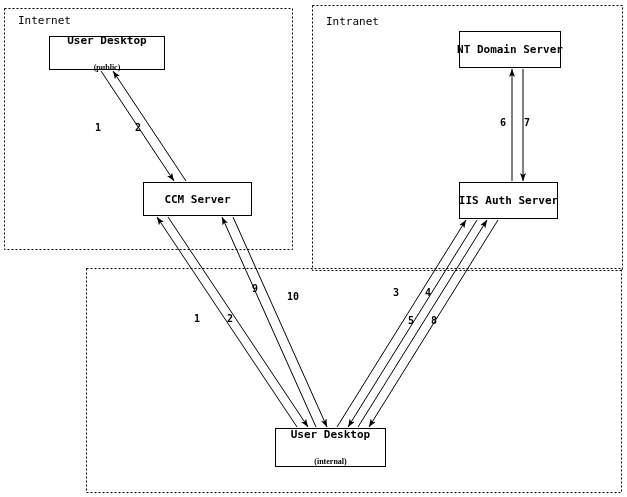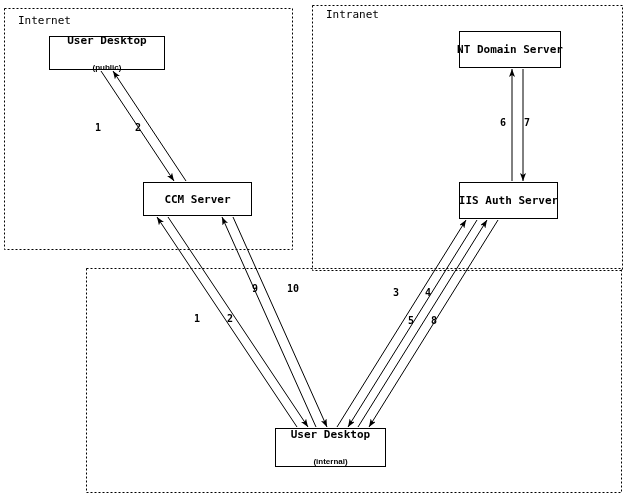--- a/index.html
+++ b/index.html
@@ -43,21 +43,21 @@
   }
   .node-title {
     font-family: "DejaVu Sans Mono", monospace;
     font-size: 11px;
     font-weight: bold;
     letter-spacing: 0px;
     white-space: nowrap;
     line-height: 13px;
   }
   .node-sub {
-    font-family: Liberation Sans, sans-serif;
+    font-family: Liberation Serif, serif;
     font-size: 8px;
     font-weight: bold;
     white-space: nowrap;
     line-height: 10px;
     text-align: right;
   }
   .edge-label {
     position: absolute;
     font-family: "DejaVu Sans Mono", monospace;
     font-size: 10px;
@@ -94,21 +94,21 @@
         <line x1="233" y1="217" x2="327" y2="427" stroke="#000000" stroke-width="1" marker-end="url(#arrow)"></line>
         <line x1="337" y1="427" x2="466" y2="220" stroke="#000000" stroke-width="1" marker-end="url(#arrow)"></line>
         <line x1="477" y1="220" x2="348" y2="427" stroke="#000000" stroke-width="1" marker-end="url(#arrow)"></line>
         <line x1="358" y1="427" x2="487" y2="220" stroke="#000000" stroke-width="1" marker-end="url(#arrow)"></line>
         <line x1="498" y1="220" x2="369" y2="427" stroke="#000000" stroke-width="1" marker-end="url(#arrow)"></line>
       </g>
   </svg>
 
   <div id="zone-labels">
       <div class="zone-label" style="left: 18px; top: 14px;">Internet</div>
-      <div class="zone-label" style="left: 326px; top: 8px;">Intranet</div>
+      <div class="zone-label" style="left: 326px; top: 15px;">Intranet</div>
     </div>
   <div id="node-boxes">
       <div class="node-box" style="left: 49px; top: 36px; width: 116px; height: 34px;">
         <div class="node-title">User Desktop</div>
         <div class="node-sub">(public)</div>
       </div>
       <div class="node-box" style="left: 143px; top: 182px; width: 109px; height: 34px;">
         <div class="node-title">CCM Server</div>
       </div>
       <div class="node-box" style="left: 459px; top: 31px; width: 102px; height: 37px;">
@@ -123,20 +123,20 @@
       </div>
     </div>
   <div id="edge-labels">
       <div class="edge-label" style="left: 98px; top: 127px;">1</div>
       <div class="edge-label" style="left: 138px; top: 127px;">2</div>
       <div class="edge-label" style="left: 503px; top: 122px;">6</div>
       <div class="edge-label" style="left: 527px; top: 122px;">7</div>
       <div class="edge-label" style="left: 197px; top: 318px;">1</div>
       <div class="edge-label" style="left: 230px; top: 318px;">2</div>
       <div class="edge-label" style="left: 255px; top: 288px;">9</div>
-      <div class="edge-label" style="left: 293px; top: 288px; text-align: center;">10</div>
+      <div class="edge-label" style="left: 293px; top: 296px; text-align: center;">10</div>
       <div class="edge-label" style="left: 396px; top: 292px;">3</div>
       <div class="edge-label" style="left: 428px; top: 292px;">4</div>
       <div class="edge-label" style="left: 411px; top: 320px;">5</div>
       <div class="edge-label" style="left: 434px; top: 320px;">8</div>
     </div>
 
 </div>
 
 </body></html>

